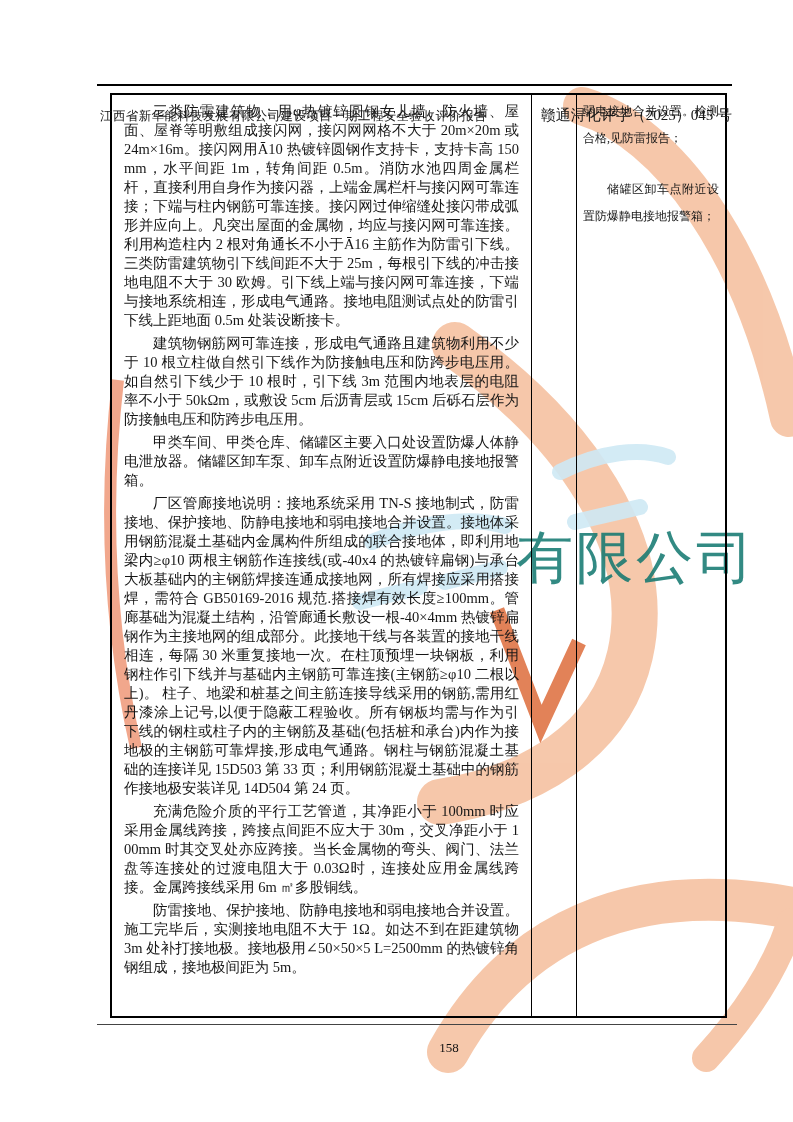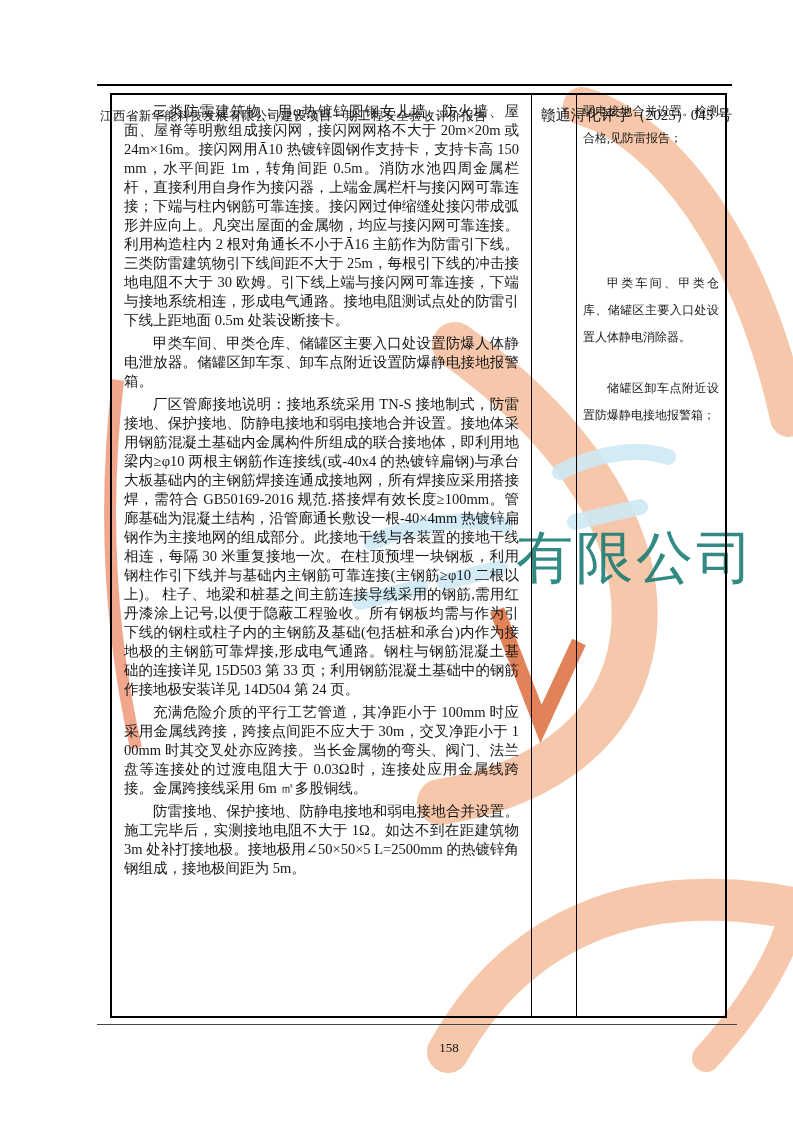--- a/index.html
+++ b/index.html
@@ -73,30 +73,30 @@
 
   <div class="header">
     <span class="h-left">江西省新华能科技发展有限公司建设项目一期工程安全验收评价报告</span>
     <span class="h-right">赣通浔化评字（2025）045 号</span>
   </div>
   <div class="header-rule"></div>
 
   <div class="table">
     <div class="col col-main">
       <p>三类防雷建筑物：用φ热镀锌圆钢女儿墙、防火墙、屋面、屋脊等明敷组成接闪网，接闪网网格不大于 20m×20m 或 24m×16m。接闪网用Ā10 热镀锌圆钢作支持卡，支持卡高 150mm，水平间距 1m，转角间距 0.5m。消防水池四周金属栏杆，直接利用自身作为接闪器，上端金属栏杆与接闪网可靠连接；下端与柱内钢筋可靠连接。接闪网过伸缩缝处接闪带成弧形并应向上。凡突出屋面的金属物，均应与接闪网可靠连接。利用构造柱内 2 根对角通长不小于Ā16 主筋作为防雷引下线。三类防雷建筑物引下线间距不大于 25m，每根引下线的冲击接地电阻不大于 30 欧姆。引下线上端与接闪网可靠连接，下端与接地系统相连，形成电气通路。接地电阻测试点处的防雷引下线上距地面 0.5m 处装设断接卡。</p>
+      <p>建筑物钢筋网可靠连接，形成电气通路且建筑物利用不少于 10 根立柱做自然引下线作为防接触电压和防跨步电压用。如自然引下线少于 10 根时，引下线 3m 范围内地表层的电阻率不小于 50kΩm，或敷设 5cm 后沥青层或 15cm 后砾石层作为防接触电压和防跨步电压用。</p>
       <p>甲类车间、甲类仓库、储罐区主要入口处设置防爆人体静电泄放器。储罐区卸车泵、卸车点附近设置防爆静电接地报警箱。</p>
       <p>厂区管廊接地说明：接地系统采用 TN-S 接地制式，防雷接地、保护接地、防静电接地和弱电接地合并设置。接地体采用钢筋混凝土基础内金属构件所组成的联合接地体，即利用地梁内≥φ10 两根主钢筋作连接线(或-40x4 的热镀锌扁钢)与承台大板基础内的主钢筋焊接连通成接地网，所有焊接应采用搭接焊，需符合 GB50169-2016 规范.搭接焊有效长度≥100mm。管廊基础为混凝土结构，沿管廊通长敷设一根-40×4mm 热镀锌扁钢作为主接地网的组成部分。此接地干线与各装置的接地干线相连，每隔 30 米重复接地一次。在柱顶预埋一块钢板，利用钢柱作引下线并与基础内主钢筋可靠连接(主钢筋≥φ10 二根以上)。 柱子、地梁和桩基之间主筋连接导线采用的钢筋,需用红丹漆涂上记号,以便于隐蔽工程验收。所有钢板均需与作为引下线的钢柱或柱子内的主钢筋及基础(包括桩和承台)内作为接地极的主钢筋可靠焊接,形成电气通路。钢柱与钢筋混凝土基础的连接详见 15D503 第 33 页；利用钢筋混凝土基础中的钢筋作接地极安装详见 14D504 第 24 页。</p>
       <p>充满危险介质的平行工艺管道，其净距小于 100mm 时应采用金属线跨接，跨接点间距不应大于 30m，交叉净距小于 100mm 时其交叉处亦应跨接。当长金属物的弯头、阀门、法兰盘等连接处的过渡电阻大于 0.03Ω时，连接处应用金属线跨接。金属跨接线采用 6m ㎡多股铜线。</p>
       <p>防雷接地、保护接地、防静电接地和弱电接地合并设置。施工完毕后，实测接地电阻不大于 1Ω。如达不到在距建筑物 3m 处补打接地极。接地极用∠50×50×5 L=2500mm 的热镀锌角钢组成，接地极间距为 5m。</p>
 
     </div>
     <div class="col col-spacer"></div>
     <div class="col col-notes">
       <div class="note note-1">弱电接地合并设置。检测合格,见防雷报告；</div>
-      <div class="note note-2">甲类车间、甲类仓库、储罐区主要入口处设置人体静电消除器。</div>
       <div class="note note-3">储罐区卸车点附近设置防爆静电接地报警箱；</div>
     </div>
   </div>
 
   <div class="footer-rule"></div>
   <div class="page-number">158</div>
 
 </div>
 
 </body></html>

